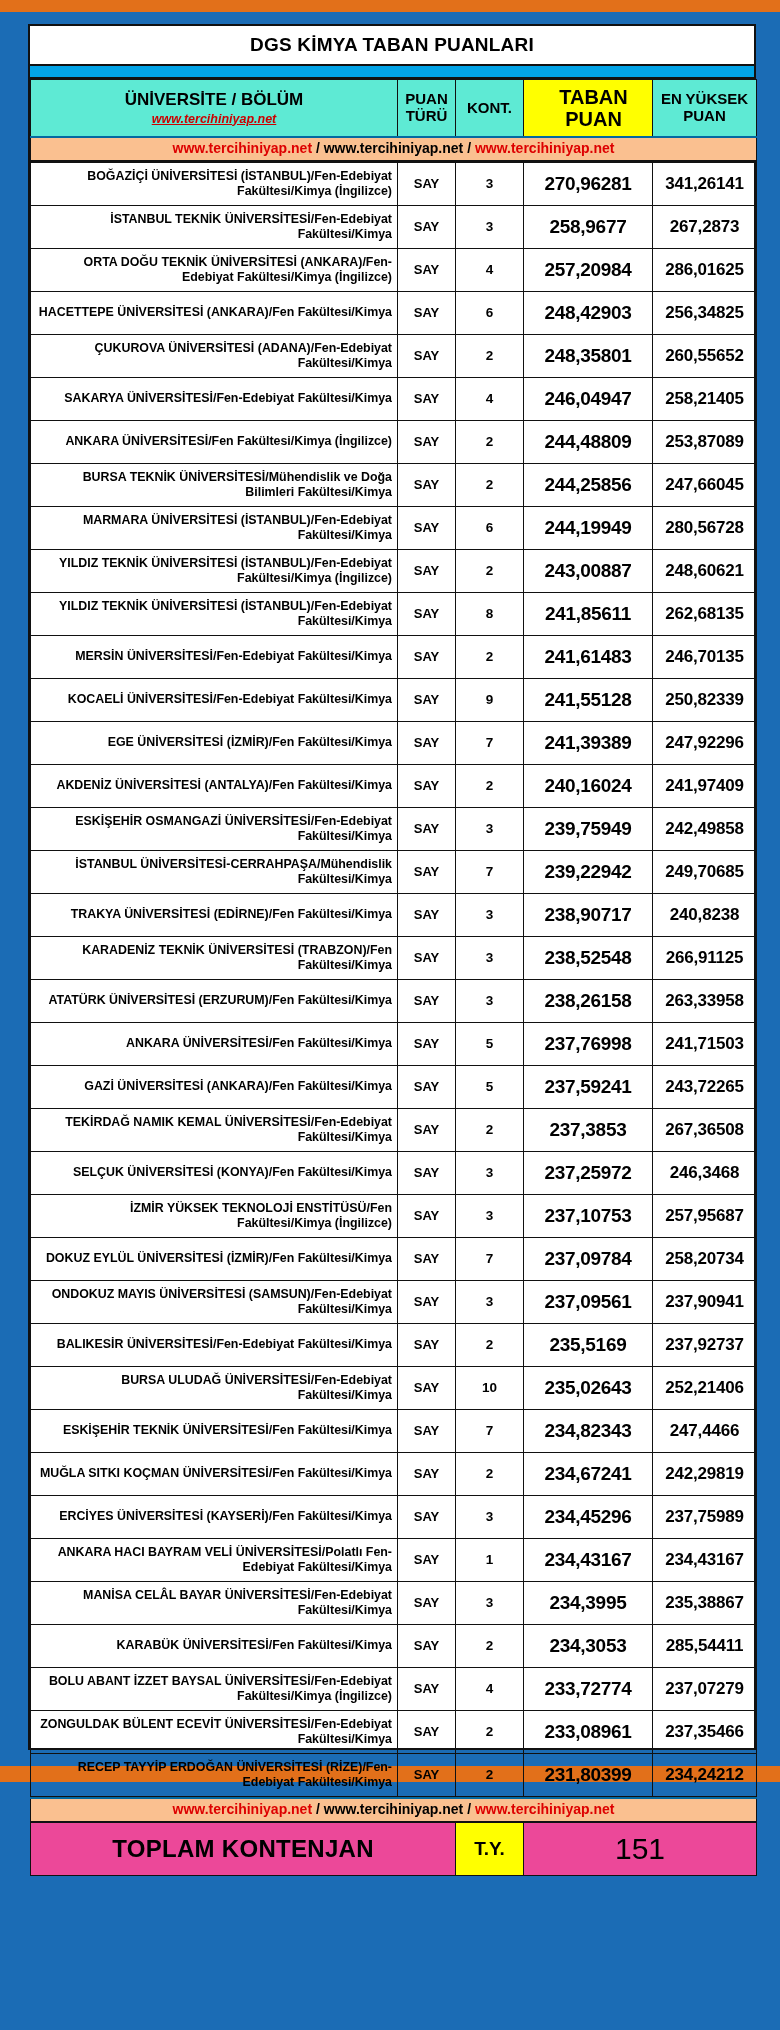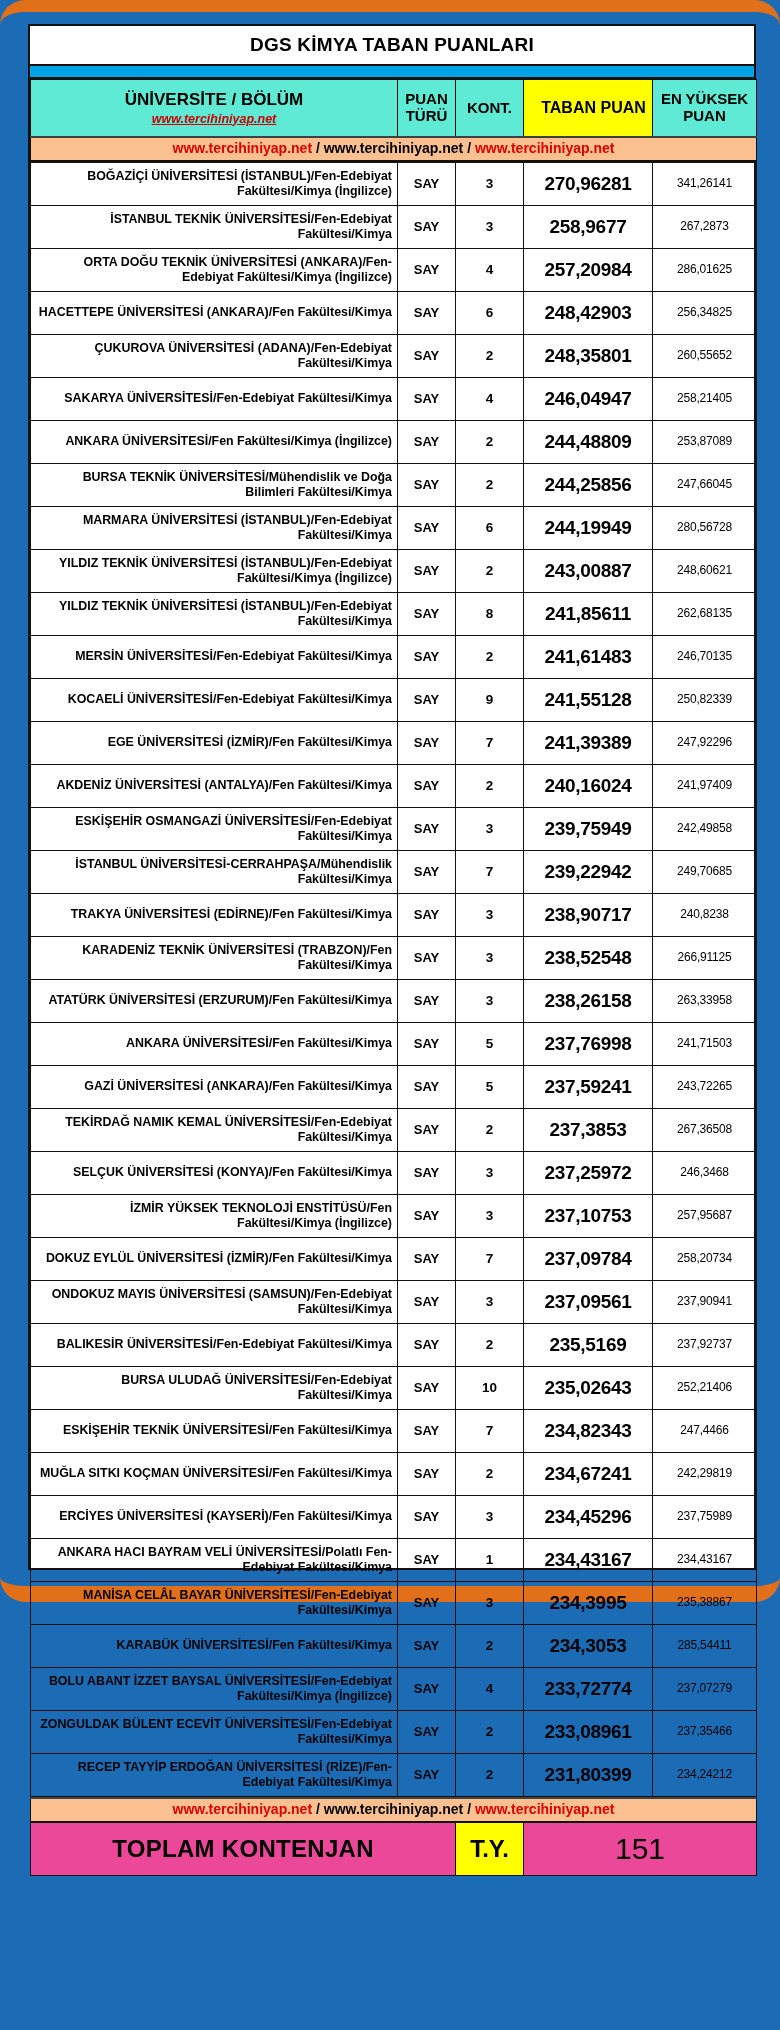--- a/index.html
+++ b/index.html
@@ -4,26 +4,26 @@
 <style>
   html,body{margin:0;padding:0;}
   body{
     width:780px;height:2030px;
     background:#1B6CB5;
     font-family:"Liberation Sans", sans-serif;
     overflow:hidden;
   }
   .page{
     position:relative;
-    width:780px;height:1602px;
+    width:780px;height:1782px;
     box-sizing:border-box;
     background:#1B6CB5;
     border-top:12px solid #E2701A;
     border-bottom:16px solid #E2701A;
-    border-left:0;border-right:0;border-radius:25px;
+    border-left:0;border-right:0;
   }
   .inner{
     position:absolute;
     left:28px;top:12px;right:24px;bottom:16px;
     background:#ffffff;
     box-sizing:border-box;
     border:2px solid #111;
     display:flex;
     flex-direction:column;
   }
@@ -71,47 +71,47 @@
   th.h-unv{font-size:17px;}
   th.h-unv .site{
     display:block;
     color:#CC0000;
     font-size:12.5px;
     font-style:italic;
     font-weight:bold;
     text-decoration:underline;
     margin-top:2px;
   }
-  th.h-taban{background:#FFFF00;font-size:16px;padding-left:13px;}
+  th.h-taban{background:#FFFF00;font-size:20px;padding-left:13px;}
   
   .promo td{
     background:#FAC090;
     height:22px;
     font-size:14px;font-weight:bold;
     color:#000;
-    border-top:2px solid #404040;
+    border-top:2px solid #0369a1;
     border-bottom:2px solid #111;
   }
   .promo .r{color:#DD0000;}
   
   tbody.data tr{height:43px;}
   td.unv{
     font-size:12.4px;font-weight:bold;
     padding:2px 5px;
     line-height:1.25;
     text-align:right;
   }
   td.puan{font-size:13px;font-weight:bold;}
   td.kont{font-size:13.5px;font-weight:bold;}
   td.taban{font-size:19px;font-weight:bold;letter-spacing:-.3px;}
-  td.enyuksek{font-size:12px;font-weight:normal;letter-spacing:-.2px;}
+  td.enyuksek{font-size:17px;font-weight:bold;letter-spacing:-.2px;}
   
   .total td{height:52px;background:#ec4899;}
   td.total-label{font-size:24px;font-weight:bold;letter-spacing:.3px;}
-  td.total-ty{background:#FFFF00;font-size:24px;font-weight:bold;}
+  td.total-ty{background:#FFFF00;font-size:19px;font-weight:bold;}
   td.total-val{font-size:30px;font-weight:normal;}
 </style>
 </head>
 <body>
 
 <div class="page">
   <div class="inner">
 
     <div class="title-bar">DGS KİMYA TABAN PUANLARI</div>
     <div class="cyan-bar"></div>

